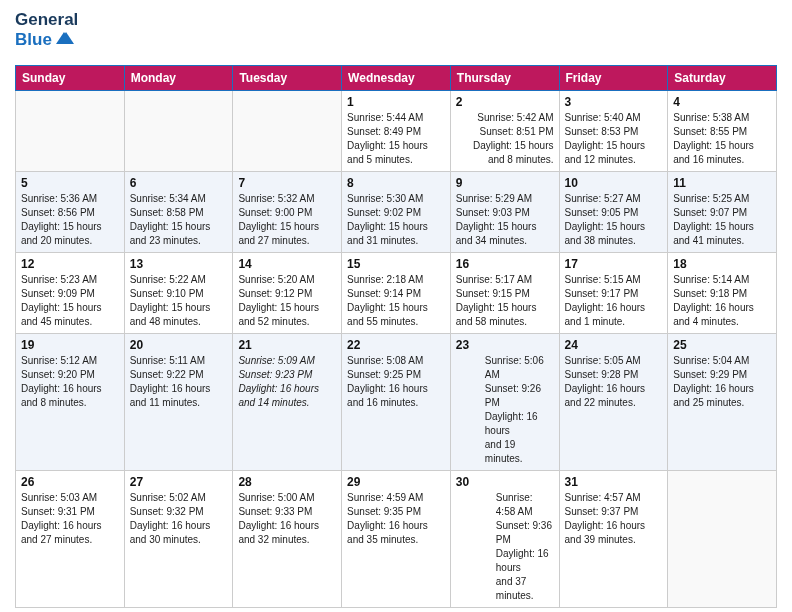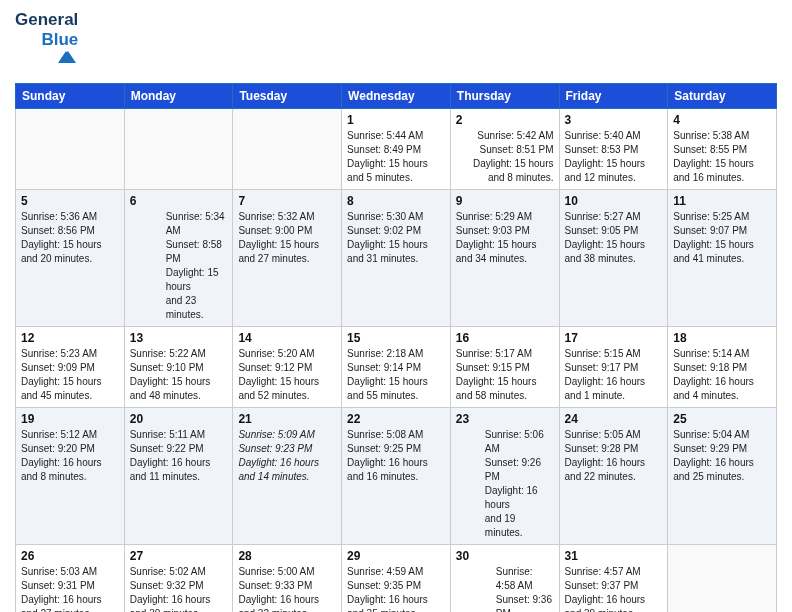--- a/index.html
+++ b/index.html
@@ -31,21 +31,21 @@
     .location {
       font-size: 15px;
       color: #333;
     }
     .calendar {
       width: 100%;
       border-collapse: collapse;
       font-size: 10.5px;
     }
     .calendar th {
-      background: #1d4ed8;
+      background: #be185d;
       color: #fff;
       text-align: left;
       padding: 5px 6px;
       font-size: 12px;
       font-weight: bold;
       border: 1px solid #1a6fbf;
     }
     .calendar td {
       border: 1px solid #ccc;
       vertical-align: top;
@@ -72,21 +72,21 @@
     .empty { background: #f9f9f9 !important; }
   </style>
 </head>
 <body>
 
 <div class="header">
   <div class="logo">
     <div class="logo-row">
       <div>
         <div style="font-size:17px;font-weight:bold;color:#1a3a5c;line-height:1.15;">General</div>
-        <div style="display:flex;align-items:flex-end;flex-direction:column;">
+        <div style="display:flex;align-items:flex-start;">
           <span style="font-size:17px;font-weight:bold;color:#1a6fbf;line-height:1.15;">Blue</span>
           <svg width="22" height="16" viewBox="0 0 22 16" style="margin-left:2px;margin-bottom:2px;">
             <polygon points="2,14 10,2 18,14" fill="#1a6fbf" stroke="none"></polygon>
             <polygon points="10,14 18,2 26,14" fill="#1a6fbf" stroke="none" transform="translate(-6,0)"></polygon>
           </svg>
         </div>
       </div>
     </div>
   </div>
   <div class="title-block">
@@ -144,21 +144,21 @@
       <tr>
         <td>
           <span class="day-number">5</span>
           <div class="day-info" style="white-space: pre-line;">Sunrise: 5:36 AM
 Sunset: 8:56 PM
 Daylight: 15 hours
 and 20 minutes.</div>
         </td>
         <td>
           <span class="day-number">6</span>
-          <div class="day-info" style="white-space: pre-line; margin-left: 36px;">Sunrise: 5:34 AM
+          <div class="day-info" style="white-space: pre-line;">Sunrise: 5:34 AM
 Sunset: 8:58 PM
 Daylight: 15 hours
 and 23 minutes.</div>
         </td>
         <td>
           <span class="day-number">7</span>
           <div class="day-info" style="white-space: pre-line;">Sunrise: 5:32 AM
 Sunset: 9:00 PM
 Daylight: 15 hours
 and 27 minutes.</div>

